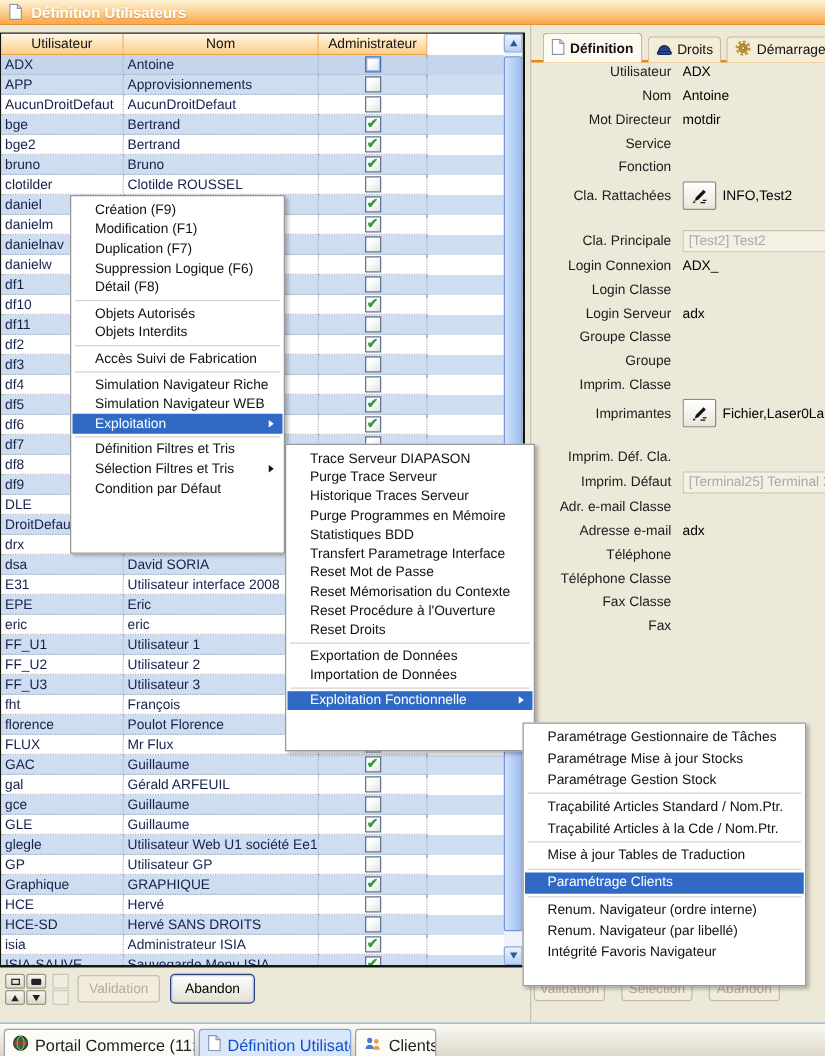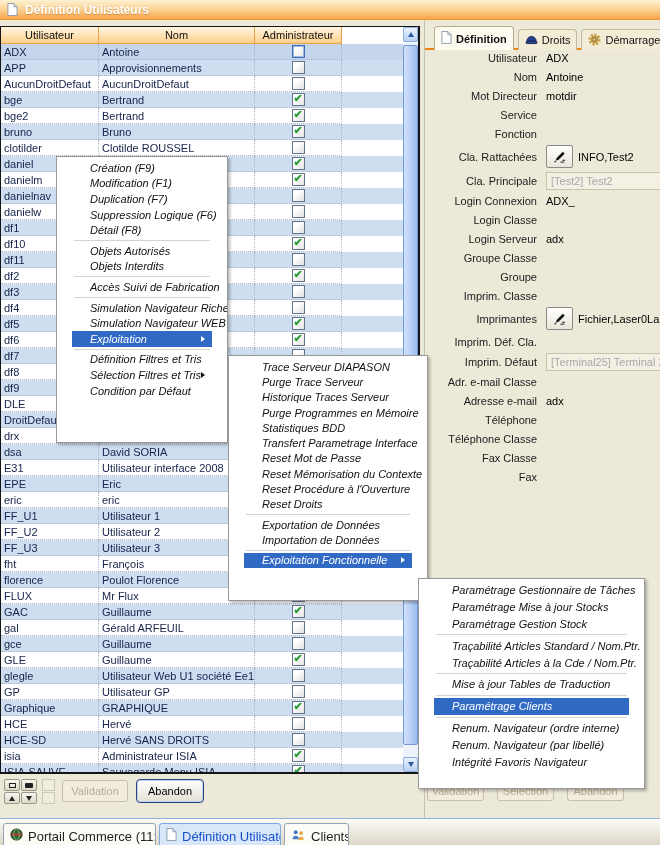--- a/index.html
+++ b/index.html
@@ -39,21 +39,21 @@
     background:linear-gradient(#eaf2fe,#bad1f3); border:1px solid #8cacdc; border-radius:2px;
     display:flex; align-items:center; justify-content:center; }
   .sb-btn.up{top:0;} .sb-btn.down{bottom:0;}
   .tri-up{width:0;height:0;border-left:3px solid transparent;border-right:3px solid transparent;border-bottom:5px solid #2a5a9c;}
   .tri-down{width:0;height:0;border-left:3px solid transparent;border-right:3px solid transparent;border-top:5px solid #2a5a9c;}
   .sb-thumb { position:absolute; left:0; top:18px; width:15px; height:700px;
     background:linear-gradient(90deg,#d3e2fb,#9cbdf2); border:1px solid #7498d4; border-radius:2px; }
 
   
   .menu { position:absolute; background:#fff; border:1px solid #989898;
-    box-shadow:2px 2px 3px rgba(0,0,0,.28); padding:3px 15px; color:#111; overflow:hidden;font-style:italic; }
+    box-shadow:2px 2px 3px rgba(0,0,0,.28); padding:3px 1px; color:#111; overflow:hidden; }
   .m1{left:56px; top:156px; width:172px; height:287px; z-index:20;}
   .m2{left:228px; top:355px; width:200px; height:246px; z-index:21;}
   .m3{left:418px; top:578px; width:227px; height:211px; z-index:22;}
   .mi { display:flex; align-items:center; padding-left:18px; position:relative; white-space:nowrap; }
   .m1 .mi{height:15.6px;} .m2 .mi{height:15.3px;} .m3 .mi{height:16.8px;}
   .mi.hl { background:#316ac5; color:#fff; }
   .mi .arr { position:absolute; right:7px; width:0; height:0;
     border-top:3.5px solid transparent; border-bottom:3.5px solid transparent; border-left:4px solid currentColor; }
   .msep { height:1px; background:#d4d4d4; margin:2px 2px; }
 
@@ -62,21 +62,21 @@
     background:#ece9d8; border-left:1px solid #c6c2b0; }
   .tabline { position:absolute; left:0; top:28px; width:100%; height:2px; background:#ee8512; z-index:1; }
   .tabs { position:absolute; left:9px; top:6px; right:0; height:24px; display:flex; align-items:flex-end; gap:4px; z-index:2; }
   .tab { display:flex; align-items:center; gap:4px; padding:0 6px; height:21px;
     background:#f3ecd6; border:1px solid #c3ba9e; border-bottom:none; border-radius:4px 4px 0 0; white-space:nowrap; }
   .tab.active { height:24px; background:#fdfaf0; border-color:#b8ab8c; font-weight:bold; }
   .form { position:absolute; left:0; top:28px; width:100%; }
   .frow { display:flex; align-items:center; height:19px; }
   .frow.btnrow { height:27px; }
   .frow.disrow { height:21px; }
-  .frow.mt { margin-top:0; }
+  .frow.mt { margin-top:12px; }
   .flabel { width:112px; text-align:right; margin-right:9px; color:#1c1c1c; flex:none; white-space:nowrap; }
   .fval { display:flex; align-items:center; gap:5px; flex:1; min-width:0; color:#000; white-space:nowrap; overflow:hidden; }
   .dinput { flex:1; height:18px; background:#f4f1e4; border:1px solid #c9c3ad; border-right:none;
     color:#a8a8a8; display:flex; align-items:center; padding-left:4px; white-space:nowrap; overflow:hidden; }
   .pbtn { width:27px; height:23px; background:linear-gradient(#fff,#e9e5d8); border:1px solid #8a8a8a;
     border-radius:2px; display:flex; align-items:center; justify-content:center; flex:none; }
   .panel-btns { position:absolute; left:2px; top:760px; display:flex; gap:13px; }
   .dis-btn { width:57px; height:21px; background:#f1ecdb; border:1px solid #c6bfa7; border-radius:3px;
     color:#b5ad96; display:flex; align-items:center; justify-content:center; }
 

